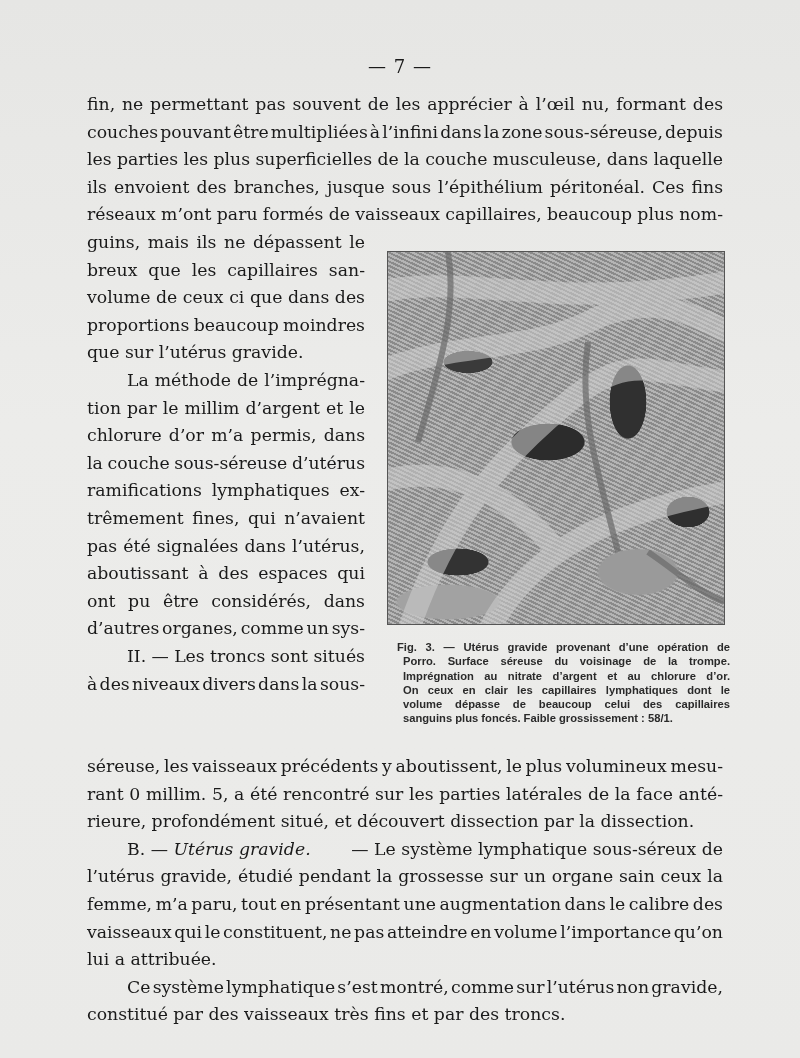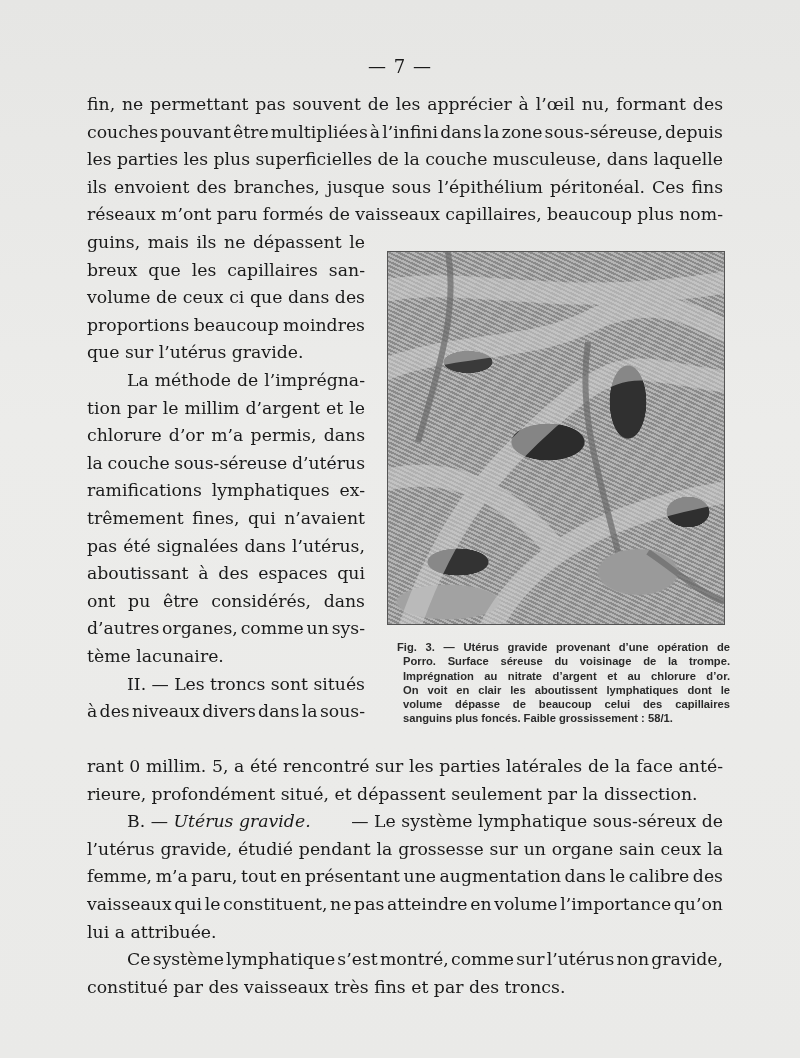--- a/index.html
+++ b/index.html
@@ -80,21 +80,20 @@
     <span class="line indent" style="white-space: nowrap;"><span style="white-space: nowrap; word-spacing: 0px;">La méthode de l’imprégna-</span></span>
     <span class="line" style="white-space: nowrap;"><span style="white-space: nowrap; word-spacing: -0.182292px;">tion par le millim d’argent et le</span></span>
     <span class="line" style="white-space: nowrap;"><span style="white-space: nowrap; word-spacing: 0px;">chlorure d’or m’a permis, dans</span></span>
     <span class="line" style="white-space: nowrap;"><span style="white-space: nowrap; word-spacing: -0.864583px;">la couche sous-séreuse d’utérus</span></span>
     <span class="line" style="white-space: nowrap;"><span style="white-space: nowrap; word-spacing: 0px;">ramifications lymphatiques ex-</span></span>
     <span class="line" style="white-space: nowrap;"><span style="white-space: nowrap; word-spacing: 0px;">trêmement fines, qui n’avaient</span></span>
     <span class="line" style="white-space: nowrap;"><span style="white-space: nowrap; word-spacing: 0px;">pas été signalées dans l’utérus,</span></span>
     <span class="line" style="white-space: nowrap;"><span style="white-space: nowrap; word-spacing: 0px;">aboutissant à des espaces qui</span></span>
     <span class="line" style="white-space: nowrap;"><span style="white-space: nowrap; word-spacing: 0px;">ont pu être considérés, dans</span></span>
     <span class="line" style="white-space: nowrap;"><span style="white-space: nowrap; word-spacing: -2.67578px;">d’autres organes, comme un sys-</span></span>
-    <span class="line last">tème lacunaire.</span>
     <span class="line indent" style="white-space: nowrap;"><span style="white-space: nowrap; word-spacing: -0.134375px;">II. — Les troncs sont situés</span></span>
     <span class="line" style="white-space: nowrap;"><span style="white-space: nowrap; word-spacing: -3.21094px;">à des niveaux divers dans la sous-</span></span>
   </div>
 
   <div class="figure" title="Engraving of lymphatic capillary network on uterine serous surface">
     <svg width="336" height="372" viewBox="0 0 336 372">
       <g fill="none" stroke="#cfcfcf" stroke-width="22" opacity="0.55" stroke-linecap="round">
         <path d="M-10 40 C80 20 160 60 340 30"></path>
         <path d="M-10 120 C60 90 140 100 200 70 S300 60 340 80"></path>
         <path d="M20 380 C60 260 120 200 180 150 S260 120 340 130"></path>
@@ -106,28 +105,29 @@
         <path d="M200 90 C190 160 210 220 230 300"></path>
         <path d="M260 300 C290 320 310 340 336 350"></path>
       </g>
     </svg>
   </div>
 
   <div class="caption">
     <span class="cl first" style="white-space: nowrap;"><span style="white-space: nowrap; word-spacing: 0px;">Fig. 3. — Utérus gravide provenant d’une opération de</span></span>
     <span class="cl cont" style="white-space: nowrap;"><span style="white-space: nowrap; word-spacing: 0px;">Porro. Surface séreuse du voisinage de la trompe.</span></span>
     <span class="cl cont" style="white-space: nowrap;"><span style="white-space: nowrap; word-spacing: 0px;">Imprégnation au nitrate d’argent et au chlorure d’or.</span></span>
-    <span class="cl cont" style="white-space: nowrap;"><span style="white-space: nowrap; word-spacing: 0px;">On voit en clair les aboutissent lymphatiques dont le</span></span>
+    <span class="cl cont" style="white-space: nowrap;"><span style="white-space: nowrap; word-spacing: 0px;">On ceux en clair les capillaires lymphatiques dont le</span></span>
     <span class="cl cont" style="white-space: nowrap;"><span style="white-space: nowrap; word-spacing: 0px;">volume dépasse de beaucoup celui des capillaires</span></span>
     <span class="cl cont last">sanguins plus foncés. Faible grossissement : 58/1.</span>
   </div>
 
   <div class="text" id="bottom-block">
+    <span class="line" style="white-space: nowrap;"><span style="white-space: nowrap; word-spacing: -1.80208px;">séreuse, les vaisseaux précédents y aboutissent, le plus volumineux mesu-</span></span>
     <span class="line" style="white-space: nowrap;"><span style="white-space: nowrap; word-spacing: 0px;">rant 0 millim. 5, a été rencontré sur les parties latérales de la face anté-</span></span>
-    <span class="line last">rieure, profondément situé, et dépassent seulement par la dissection.</span>
+    <span class="line last">rieure, profondément situé, et découvert dissection par la dissection.</span>
 
     <span class="line indent" style="display:flex;justify-content:space-between;text-align:left;">
       <span style="white-space:nowrap;">
         <span>B. —</span>
         <em>Utérus gravide.</em>
       </span>
       <span style="white-space:nowrap;">— Le système lymphatique sous-séreux de</span>
     </span>
     <span class="line" style="white-space: nowrap;"><span style="white-space: nowrap; word-spacing: 0px;">l’utérus gravide, étudié pendant la grossesse sur un organe sain ceux la</span></span>
     <span class="line" style="white-space: nowrap;"><span style="white-space: nowrap; word-spacing: -1.97301px;">femme, m’a paru, tout en présentant une augmentation dans le calibre des</span></span>

